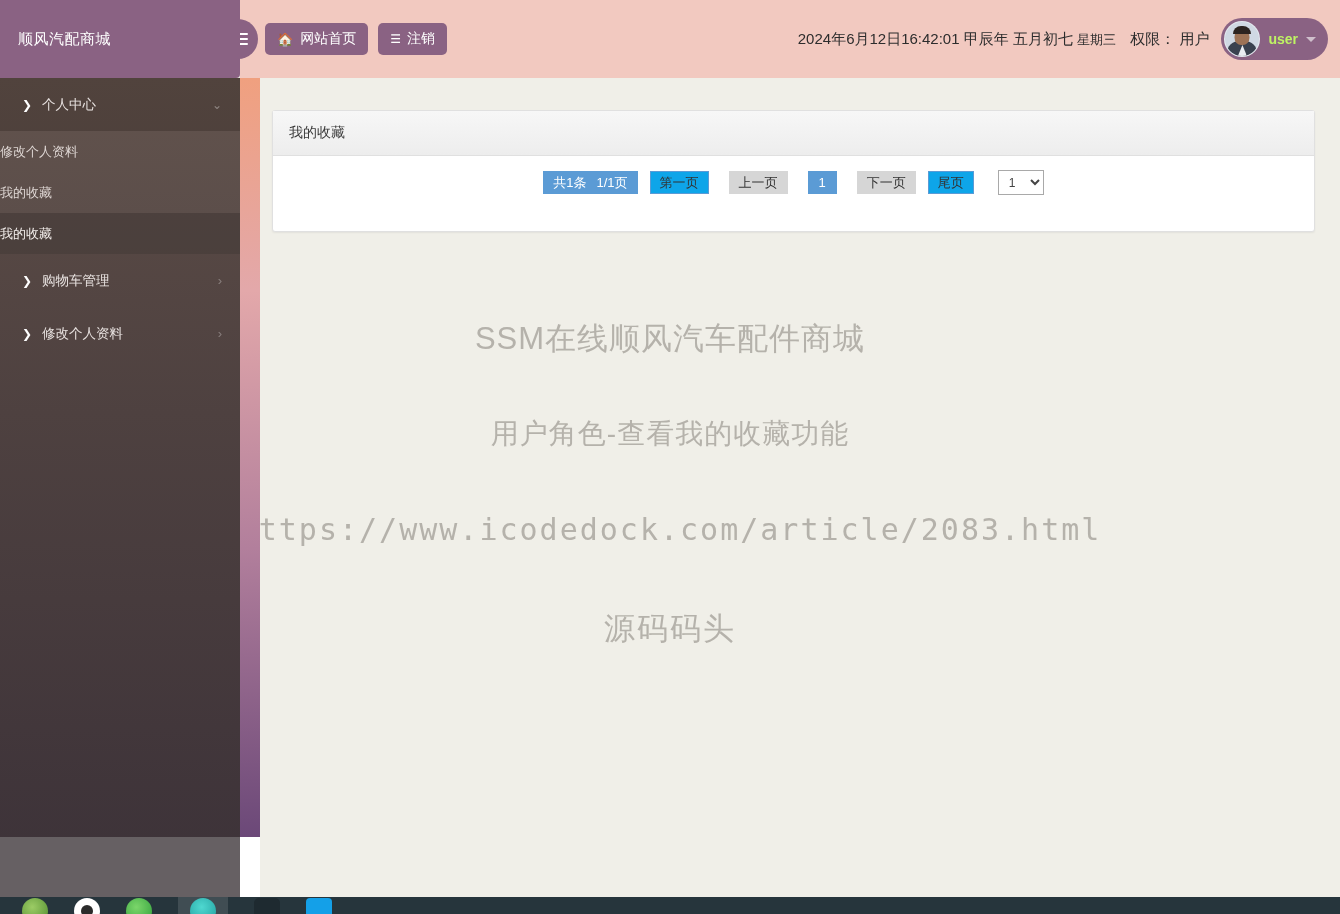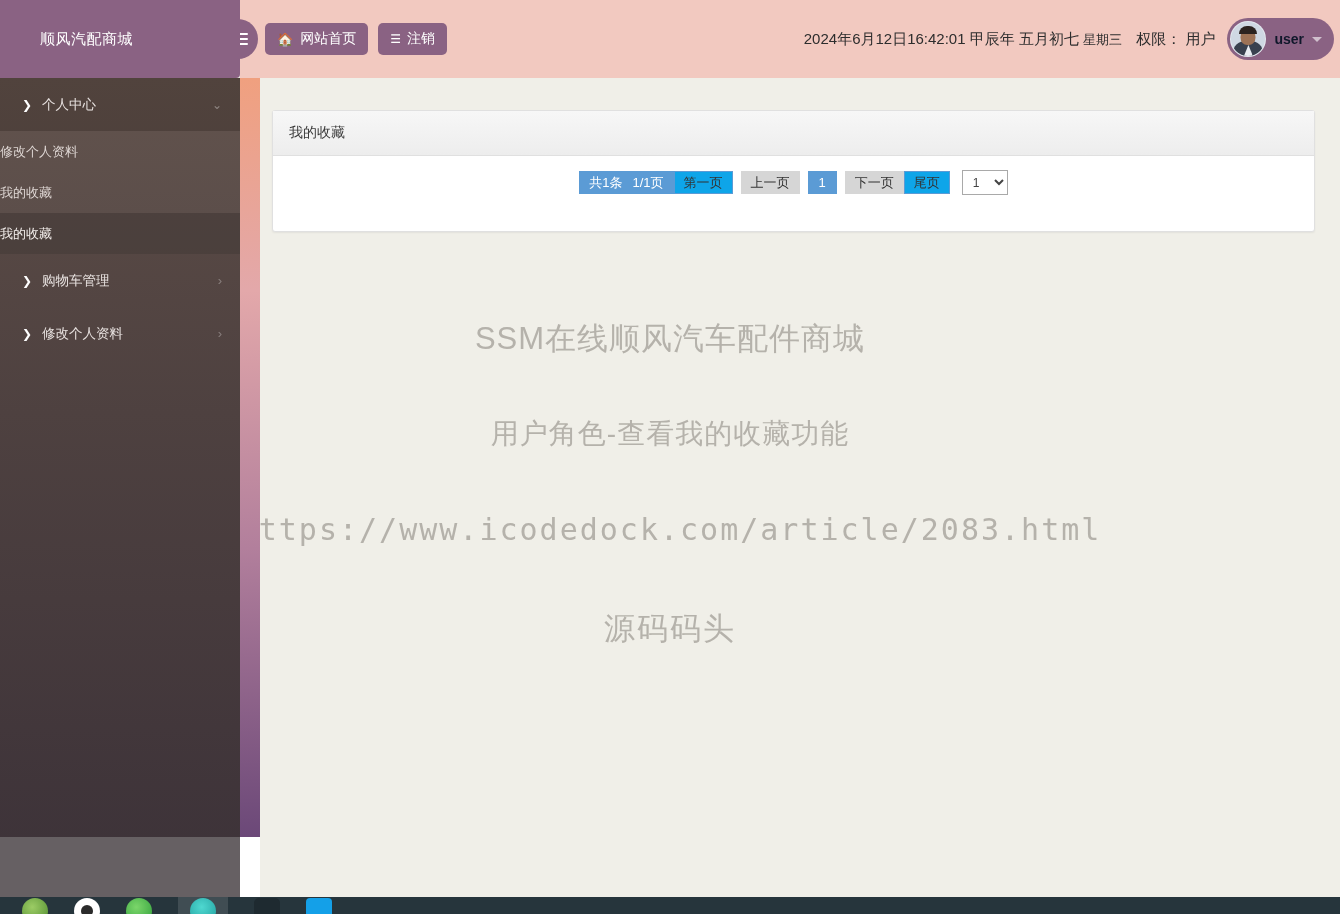--- a/index.html
+++ b/index.html
@@ -26,21 +26,20 @@
   }
 
   #logo-block {
     width: 240px;
     height: 78px;
     background: #8a6283;
     border-radius: 0 0 4px 0;
     display: flex;
     align-items: center;
     position: relative;
-    padding-left: 22px;
   }
   #logo-text {
     color: #ffffff;
     font-size: 15px;
     padding-left: 18px;
     letter-spacing: .5px;
     white-space: nowrap;
   }
 
   #sidebar {
@@ -171,21 +170,21 @@
     font-family: "Liberation Sans", sans-serif;
   }
   .top-btn:first-of-type { margin-left: 25px; }
   .icon-home { font-size: 13px; }
   .icon-bars { font-size: 12px; letter-spacing: -1px; }
 
   #topbar-right {
     margin-left: auto;
     display: flex;
     align-items: center;
-    padding-right: 6px;
+    padding-right: 12px;
   }
   #datetime-info {
     font-size: 15px;
     color: #2d2d2d;
     white-space: nowrap;
   }
   #datetime-info .small { font-size: 13px; }
   #datetime-info .perm { margin-left: 10px; }
 
   #user-pill {
@@ -234,21 +233,21 @@
   }
   #user-avatar .shirt {
     position: absolute;
     left: 50%; bottom: 0;
     transform: translateX(-50%);
     width: 9px; height: 11px;
     background: #e9edf2;
     clip-path: polygon(50% 0, 100% 100%, 0 100%);
   }
   #user-name {
-    color: #0f172a;
+    color: #bef264;
     font-size: 14px;
     font-weight: bold;
     margin-left: 8px;
   }
   #user-caret {
     margin-left: 8px;
     width: 0; height: 0;
     border-left: 5px solid transparent;
     border-right: 5px solid transparent;
     border-top: 5px solid rgba(255,255,255,0.6);
@@ -284,21 +283,21 @@
     color: #3a3a3a;
   }
 
   #panel-body { padding: 14px 18px 20px 18px; }
 
   
   #pagination {
     display: flex;
     align-items: center;
     justify-content: center;
-    gap: 0;
+    gap: 12px;
     margin-bottom: 16px;
     font-size: 13px;
   }
   .pg-summary {
     background: #5b9bd5;
     color: #ffffff;
     height: 23px;
     display: flex;
     align-items: center;
     padding: 0 9px;

